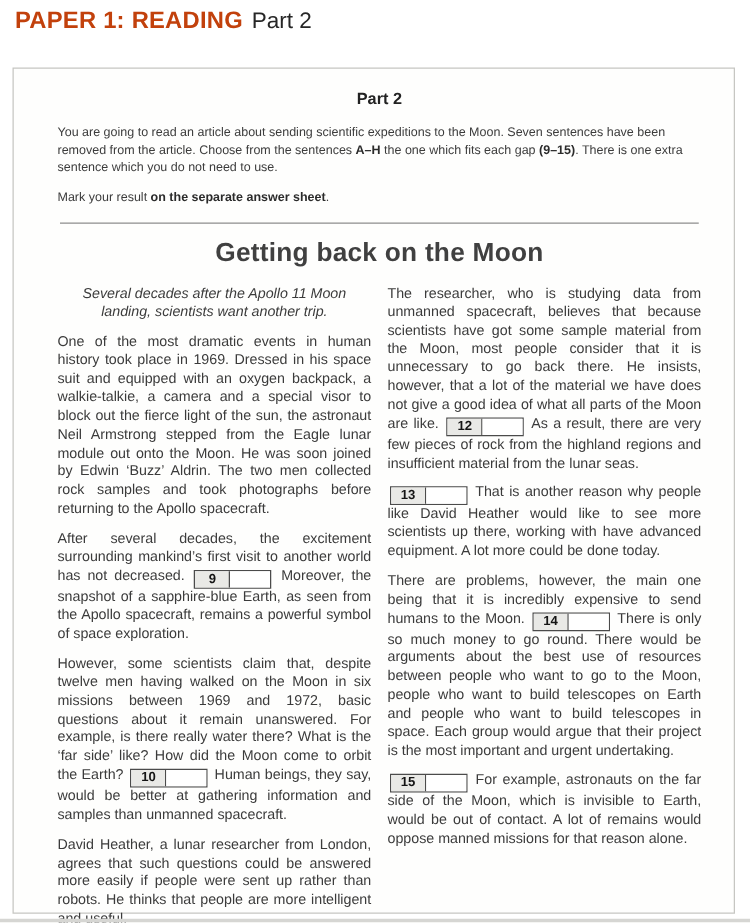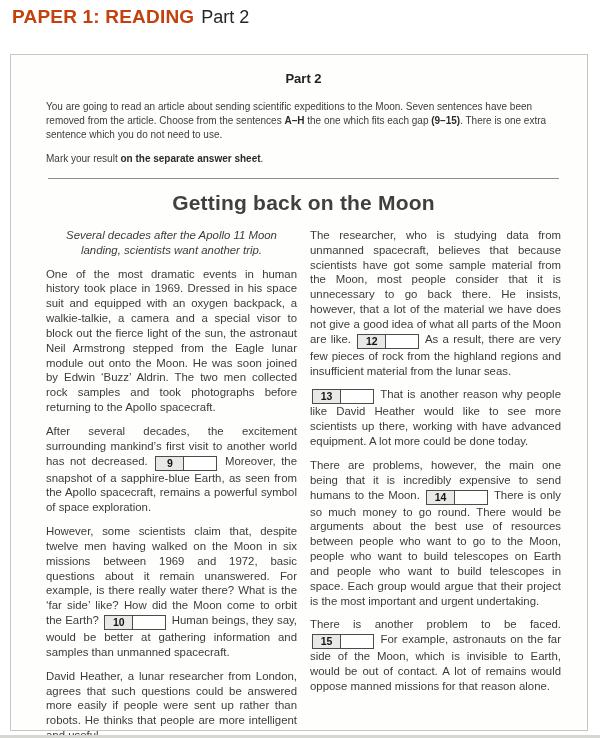--- a/index.html
+++ b/index.html
@@ -112,21 +112,21 @@
             <span class="gap-blank"></span>
           </span><span> As a result, there are very few pieces of rock from the highland regions and insufficient material from the lunar seas.</span></p>
         <p class="para"><span class="gap">
             <span class="gap-num">13</span>
             <span class="gap-blank"></span>
           </span><span> That is another reason why people like David Heather would like to see more scientists up there, working with have advanced equipment. A lot more could be done today.</span></p>
         <p class="para"><span>There are problems, however, the main one being that it is incredibly expensive to send humans to the Moon. </span><span class="gap">
             <span class="gap-num">14</span>
             <span class="gap-blank"></span>
           </span><span> There is only so much money to go round. There would be arguments about the best use of resources between people who want to go to the Moon, people who want to build telescopes on Earth and people who want to build telescopes in space. Each group would argue that their project is the most important and urgent undertaking.</span></p>
-        <p class="para"><span>There is another problem to be faced. </span><span class="gap">
+        <p class="para"><span class="gap">
             <span class="gap-num">15</span>
             <span class="gap-blank"></span>
           </span><span> For example, astronauts on the far side of the Moon, which is invisible to Earth, would be out of contact. A lot of remains would oppose manned missions for that reason alone.</span></p>
       </div>
   </div>
 </div>
 
 <div class="page-edge"></div>
 
 </body></html>

